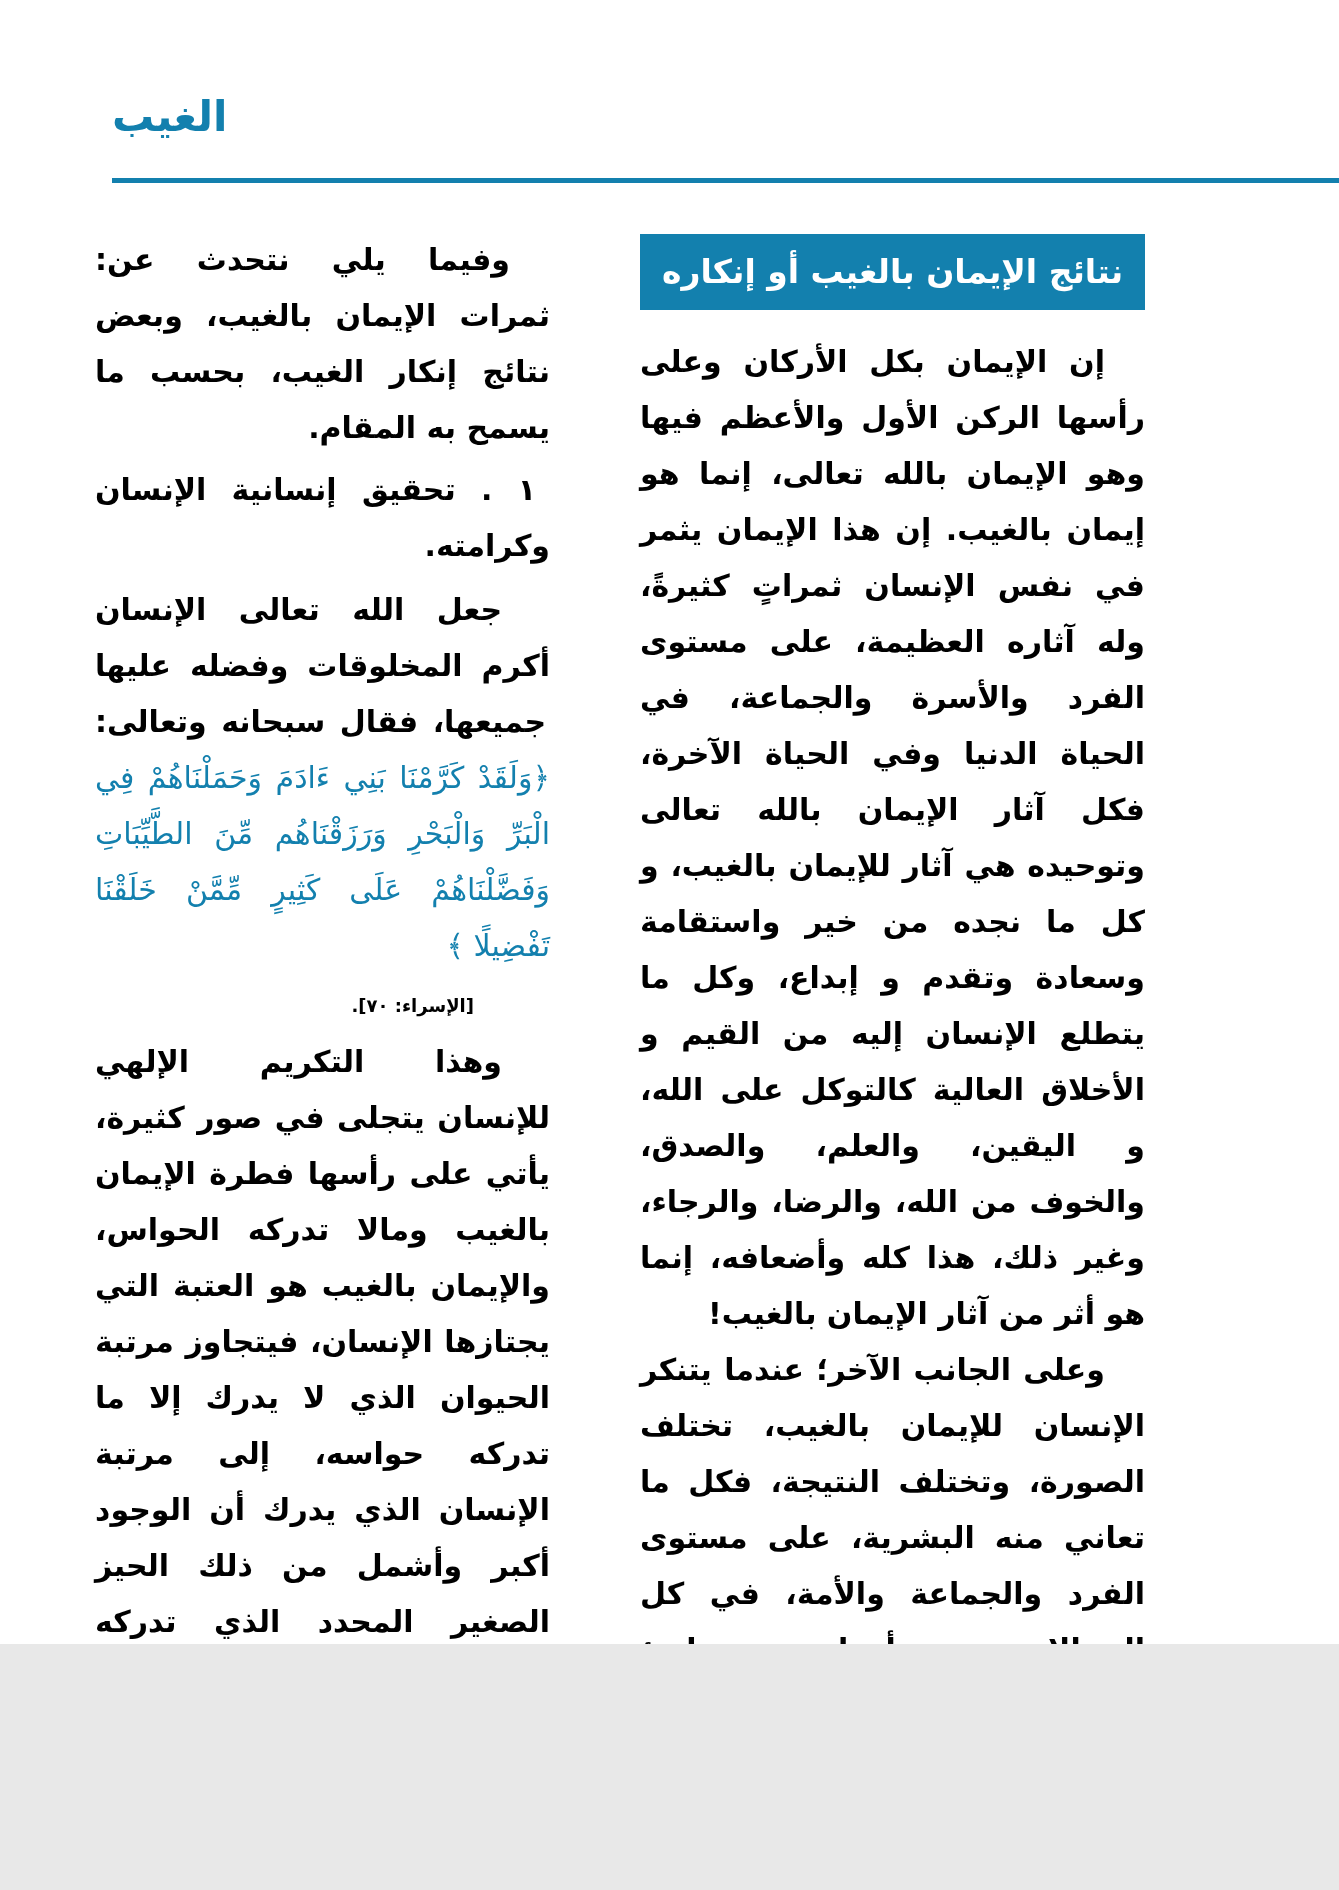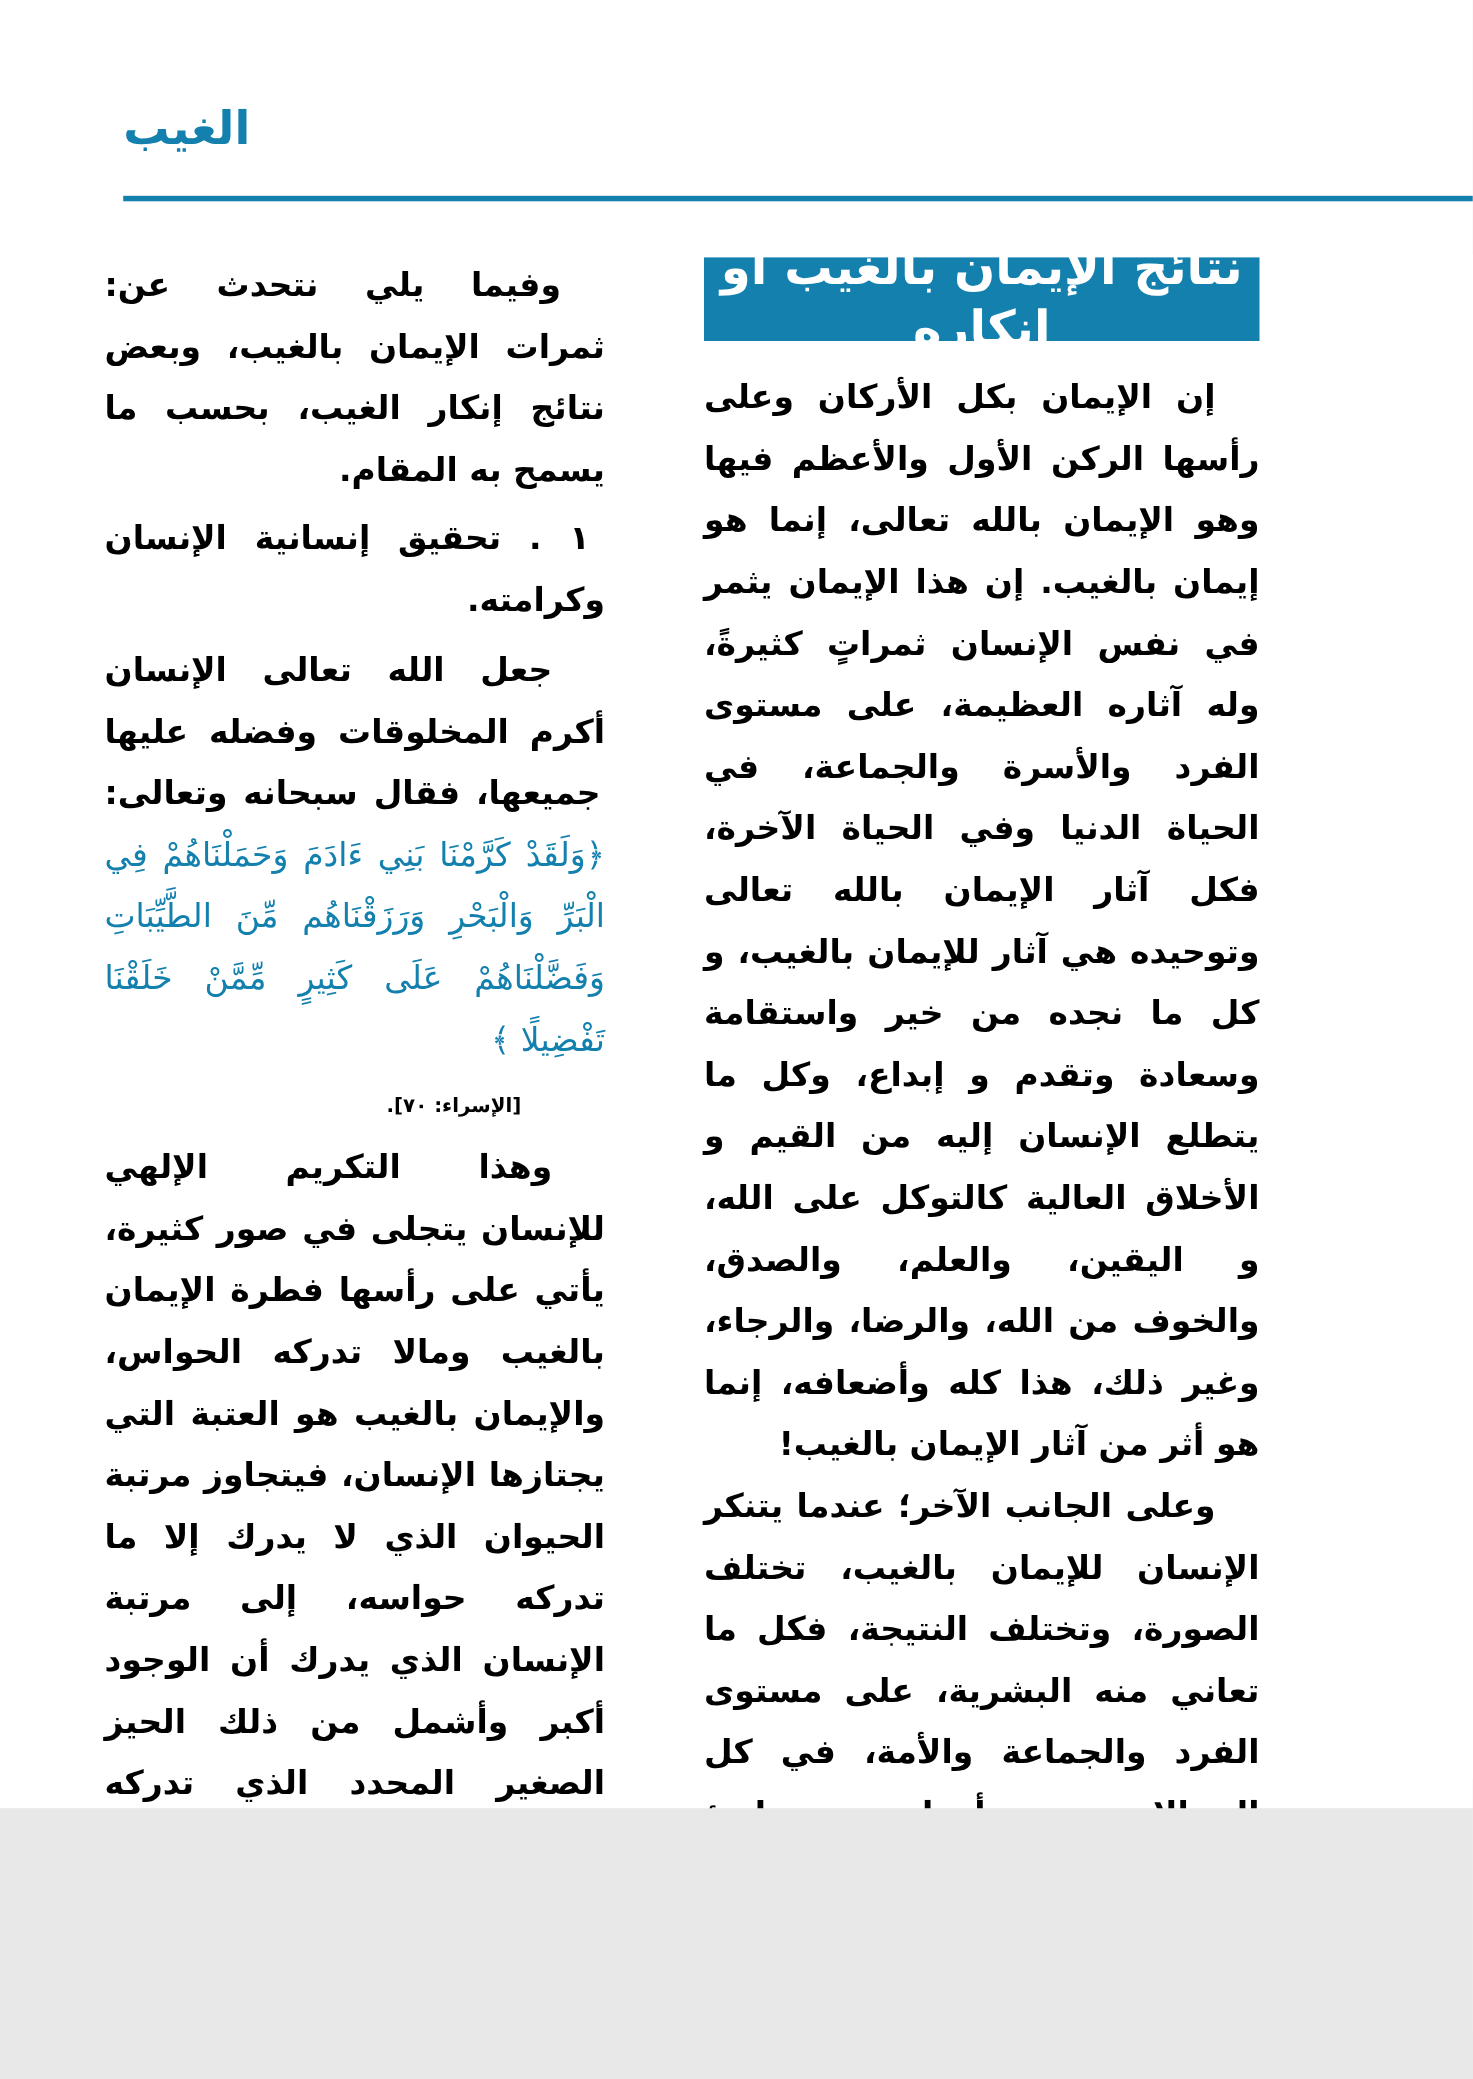--- a/index.html
+++ b/index.html
@@ -43,21 +43,21 @@
   }
   .col p{margin:0;padding:0;}
   p.indent{text-indent:40px;}
   p.indent-lg{text-indent:48px;}
   
   .section-box{
     width:505px;height:76px;
     background:#1380AE;
     color:#ffffff;
     display:flex;align-items:center;justify-content:center;
-    font-size:44px;font-weight:bold;
+    font-size:33px;font-weight:bold;
     margin-bottom:24px;
     text-align:center;
   }
   
   .sub-heading{
     color:#1380AE;
     font-size:31px;font-weight:bold;
     margin:22px 0 18px 0 !important;
     text-align:right;
   }

